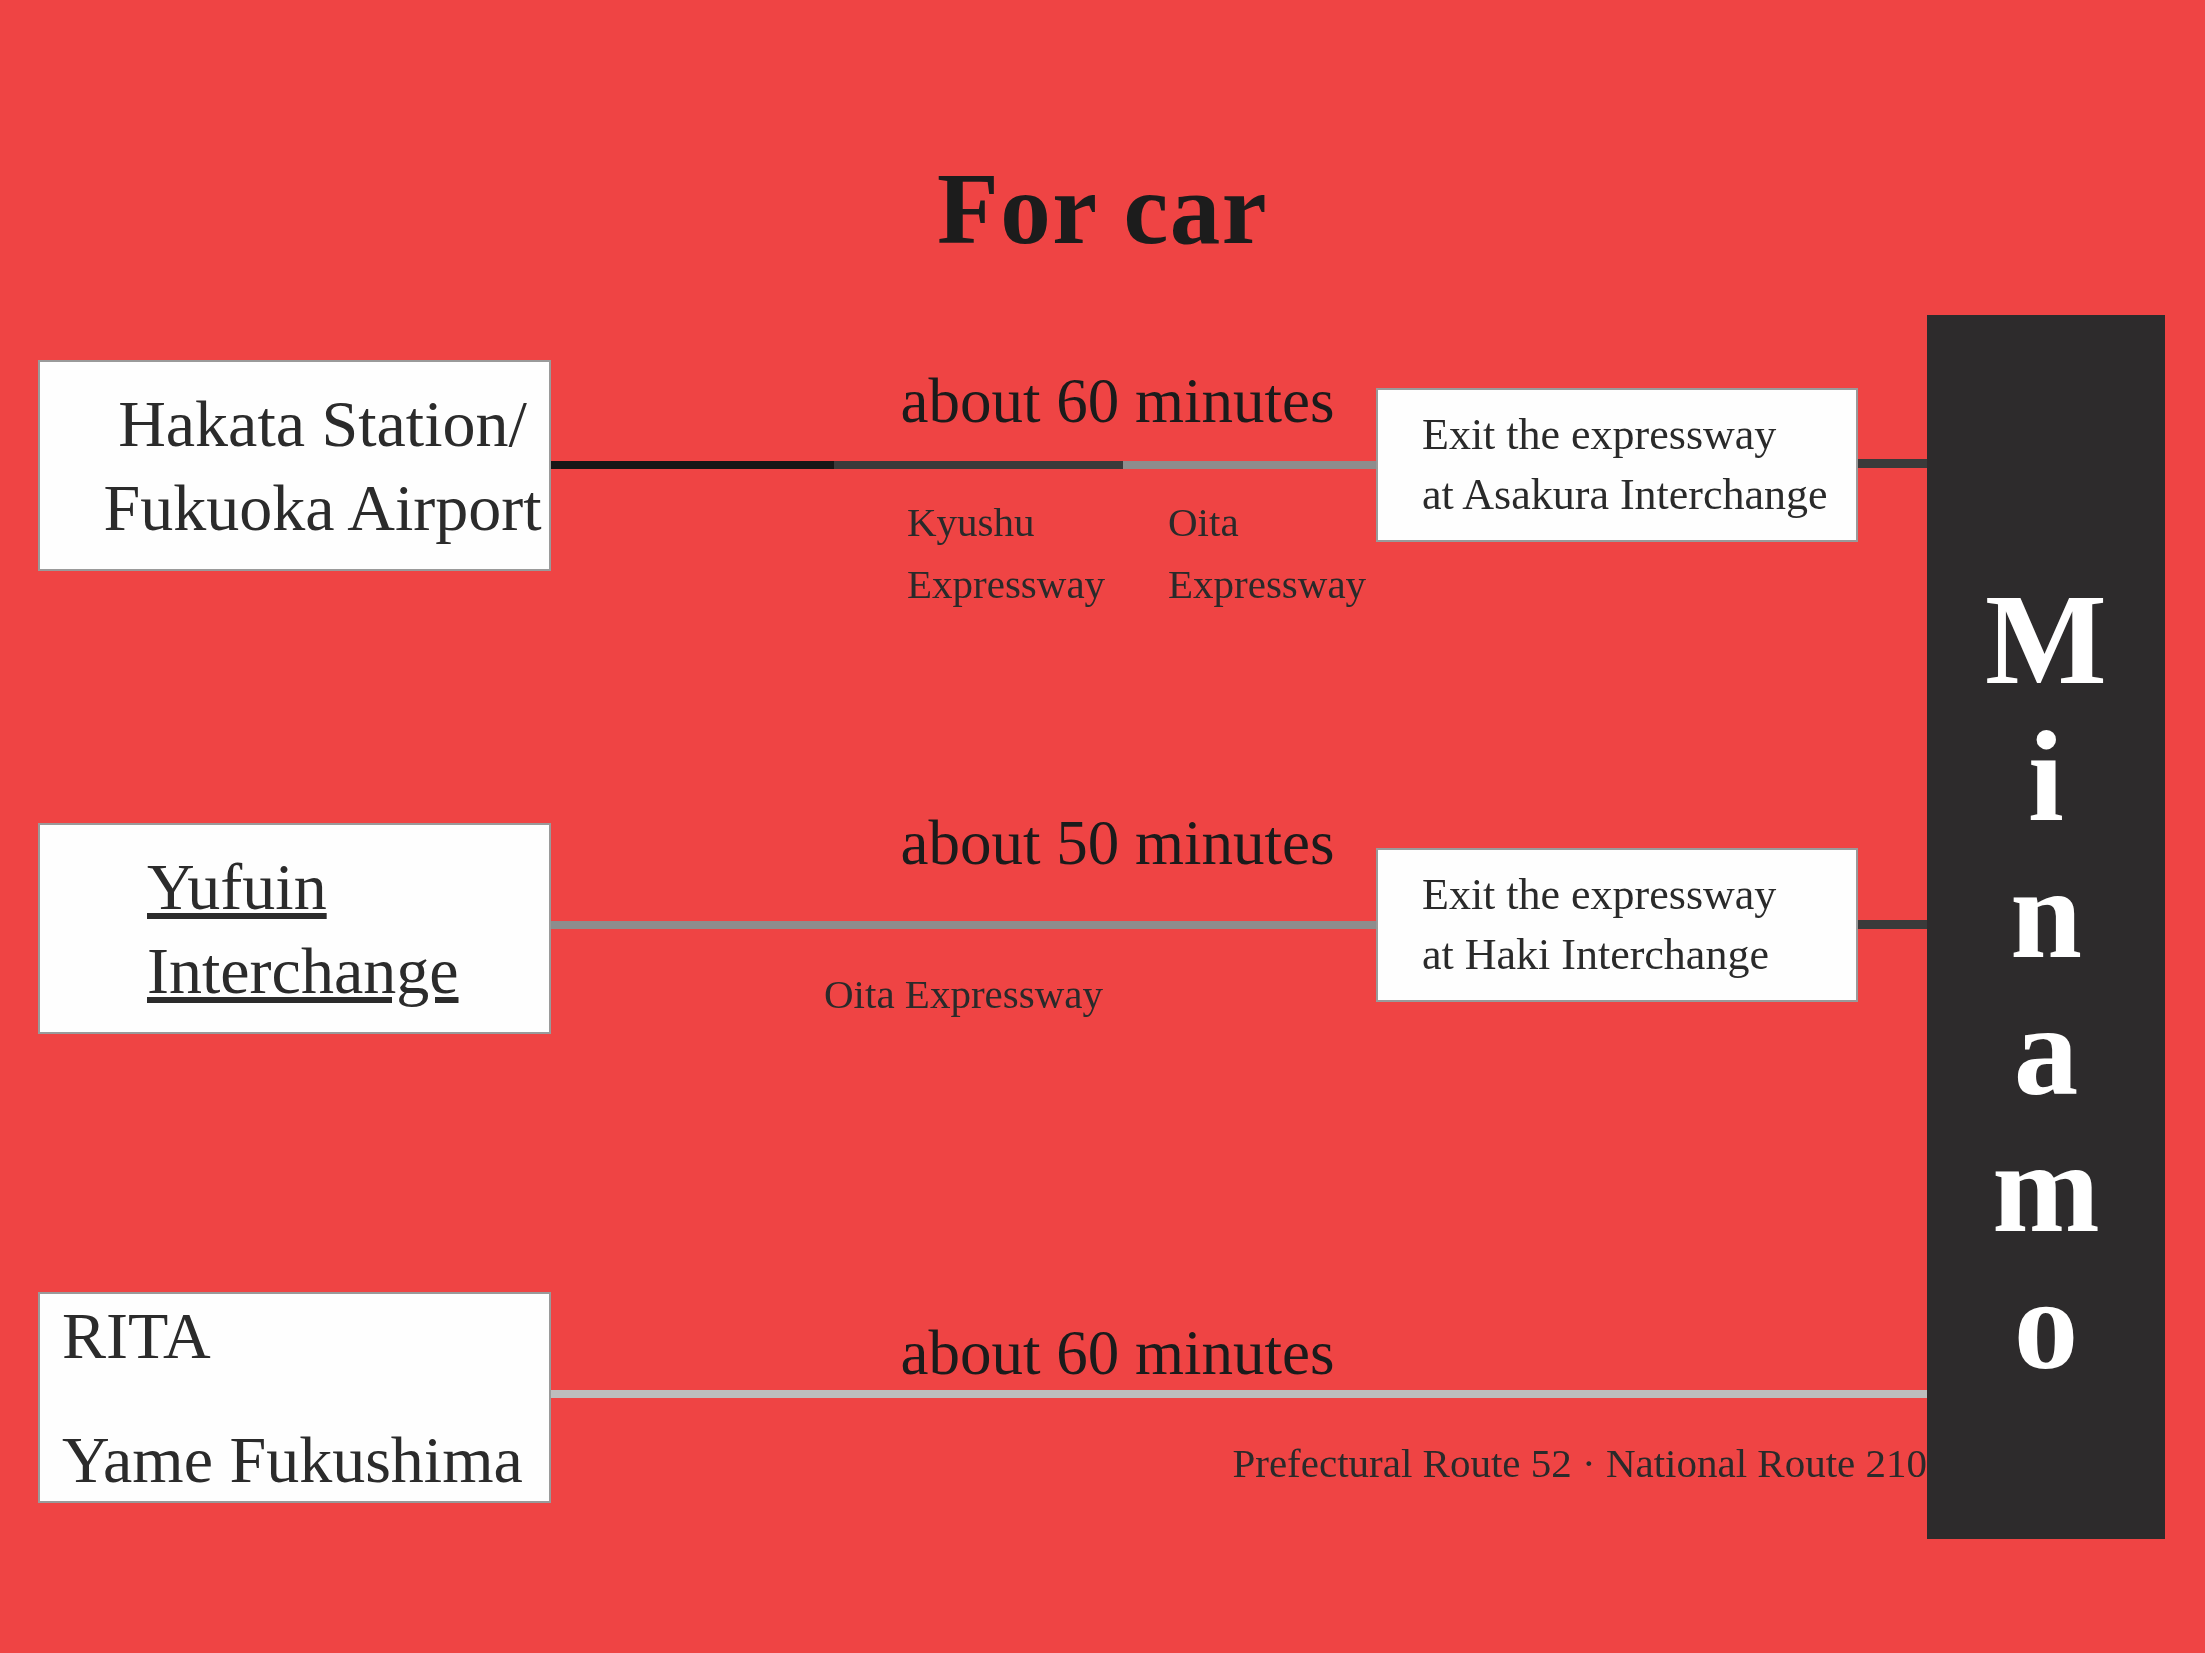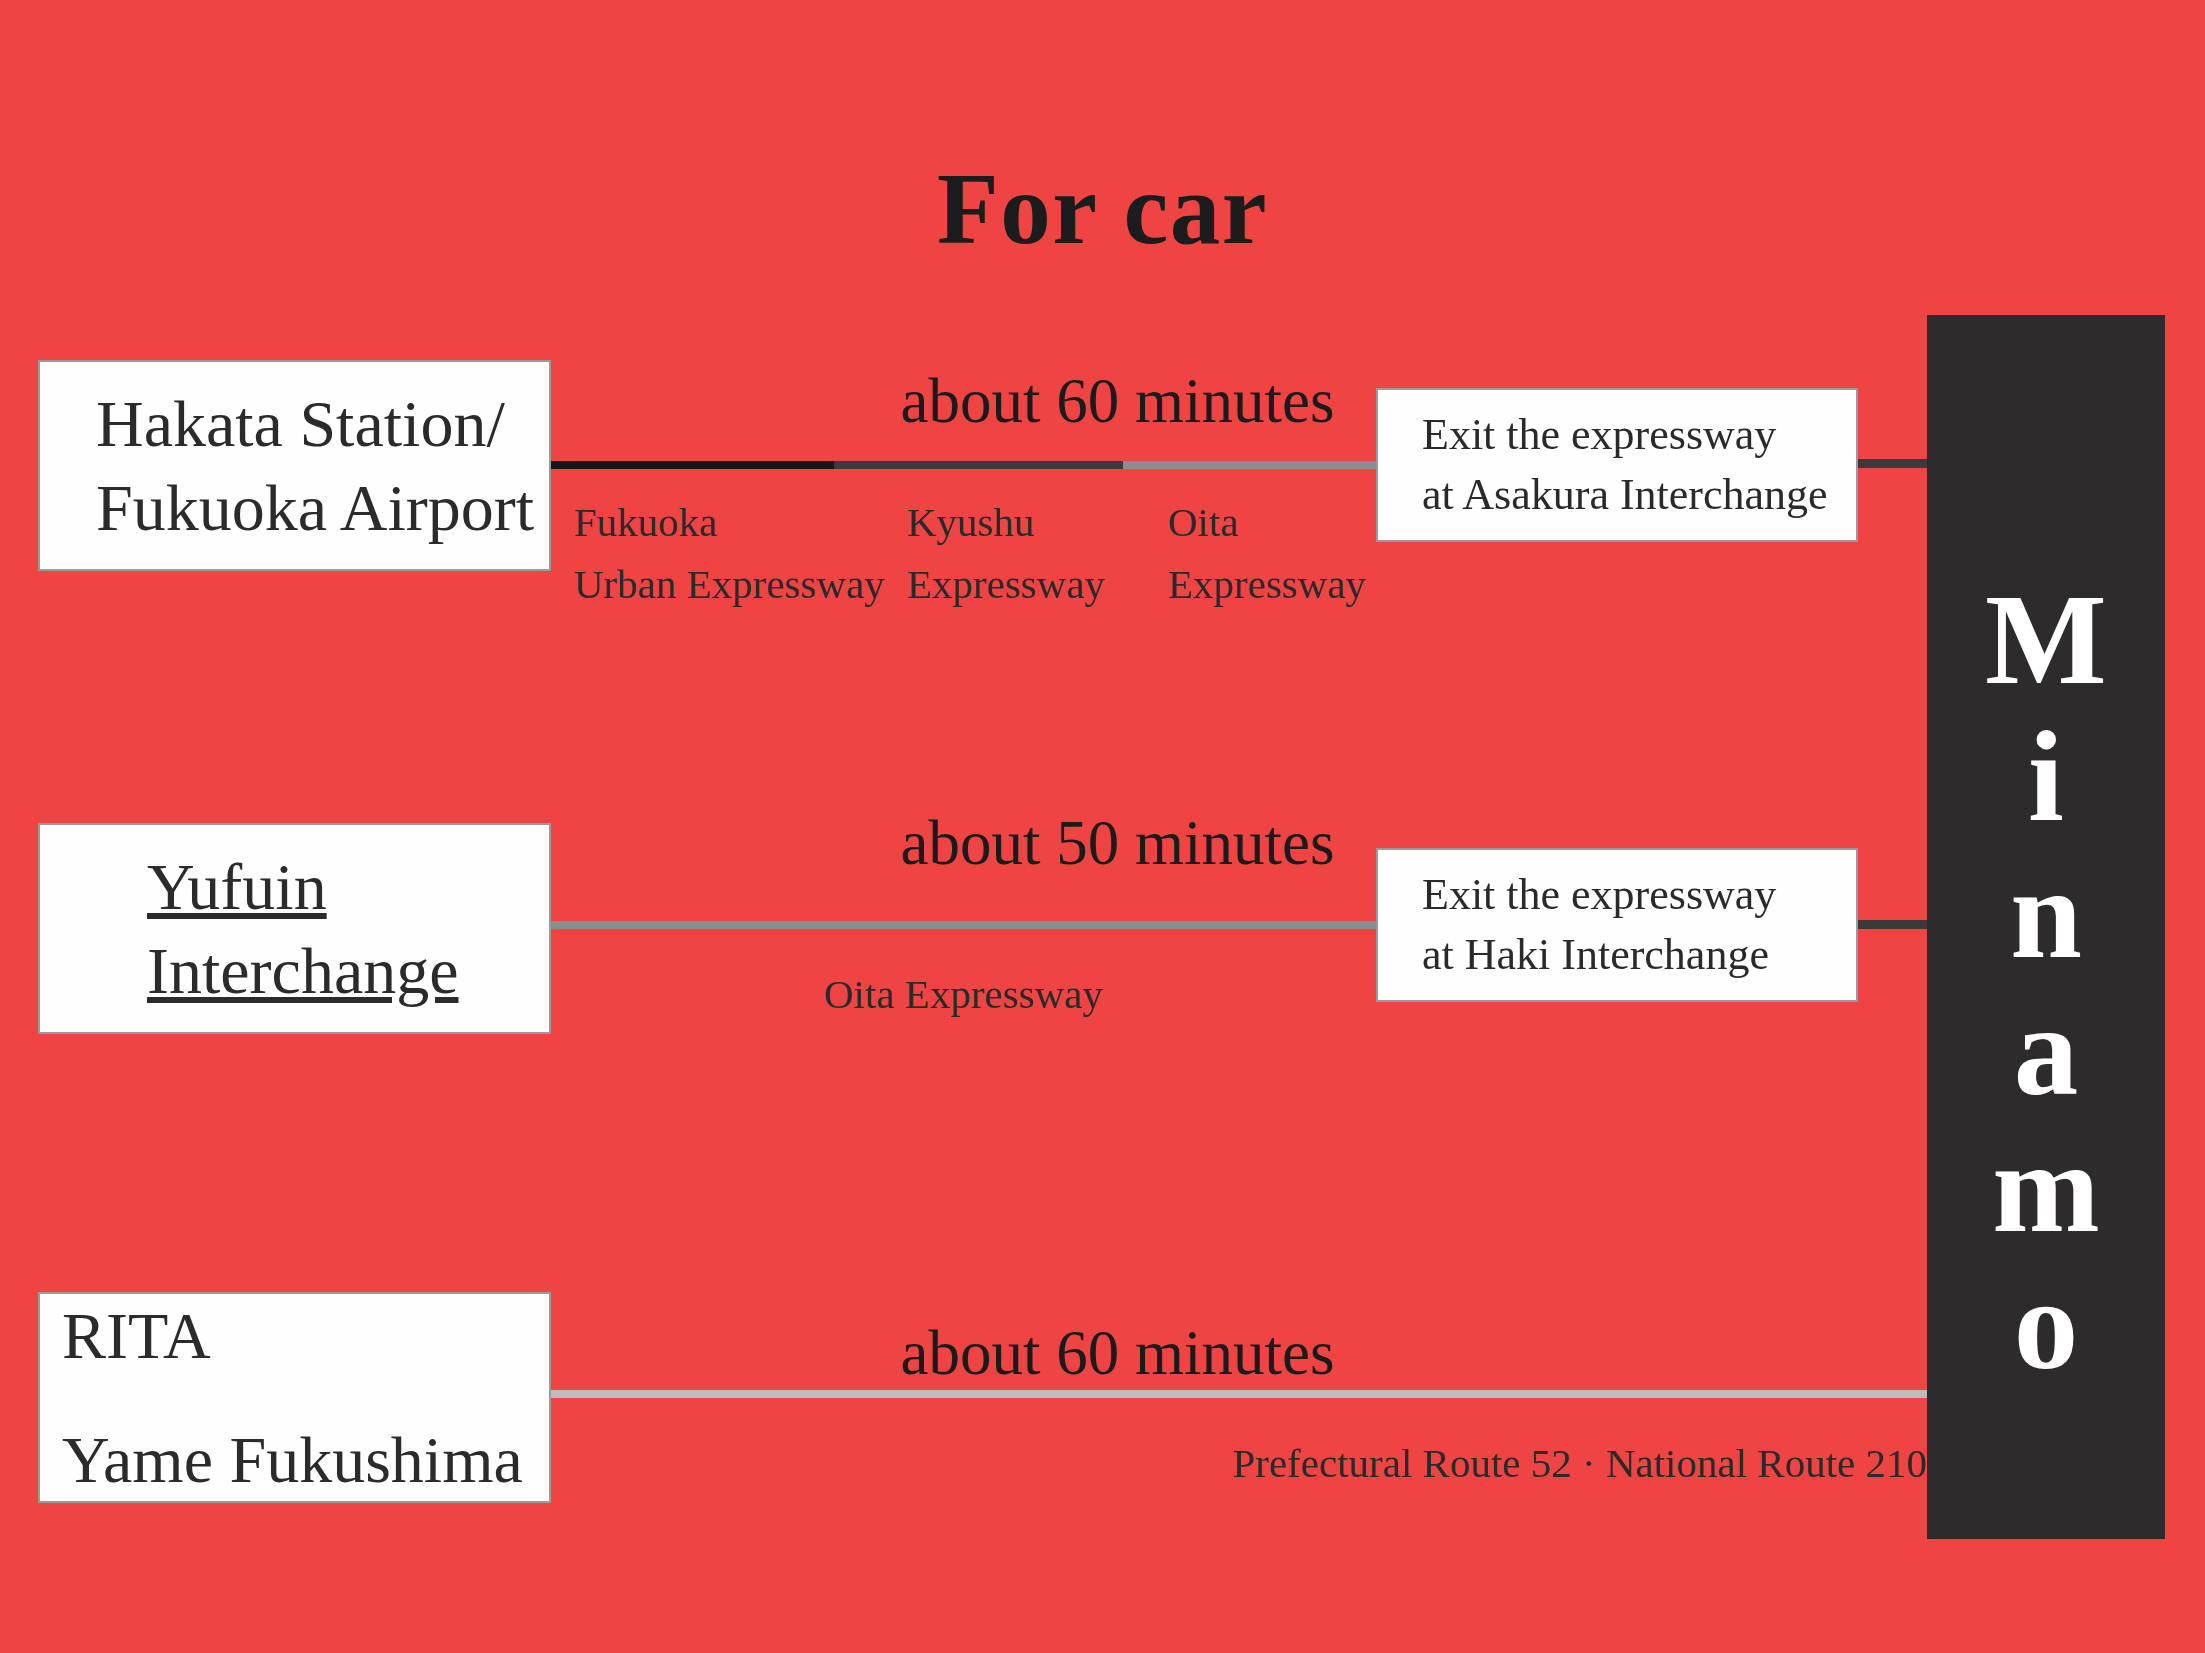--- a/index.html
+++ b/index.html
@@ -35,21 +35,21 @@
     background: #fefefe;
     box-sizing: border-box;
     display: flex;
     flex-direction: column;
     justify-content: center;
     font-size: 66px;
     line-height: 84px;
     color: #2b2b2b;
   }
   .origin-box span { display: block; white-space: nowrap; }
-  .r1 { top: 360px; padding-left: 56px; }
+  .r1 { top: 360px; padding-left: 56px; text-align: center; }
   .r2 { top: 823px; padding-left: 107px; text-decoration: underline; }
   .r3 { top: 1292px; padding-left: 22px; gap: 40px; }
 
   
   .hline { position: absolute; height: 8px; }
   .r1s1 { left: 551px;  top: 461px; width: 283px; }
   .r1s2 { left: 834px; top: 461px; width: 289px; }
   .r1s3 { left: 1123px; top: 461px; width: 253px; }
   .r2line { left: 551px; top: 921px; width: 825px; }
   .r3line { left: 551px; top: 1390px; width: 1376px; }
@@ -145,24 +145,20 @@
   <h1 class="title">For car</h1>
 
   <div class="origin-box r1">
     <span>Hakata Station/</span>
     <span>Fukuoka Airport</span>
   </div>
   <div class="duration d1">about 60 minutes</div>
   <div class="hline r1s1" style="background: rgb(22, 22, 22);"></div>
   <div class="hline r1s2" style="background: rgb(58, 58, 58);"></div>
   <div class="hline r1s3" style="background: rgb(141, 141, 141);"></div>
-  <div class="seg-label l1a">
-    <span>Fukuoka</span>
-    <span>Urban Expressway</span>
-  </div>
   <div class="seg-label l1b">
     <span>Kyushu</span>
     <span>Expressway</span>
   </div>
   <div class="seg-label l1c">
     <span>Oita</span>
     <span>Expressway</span>
   </div>
   <div class="exit-box e1">
     <span>Exit the expressway</span>

